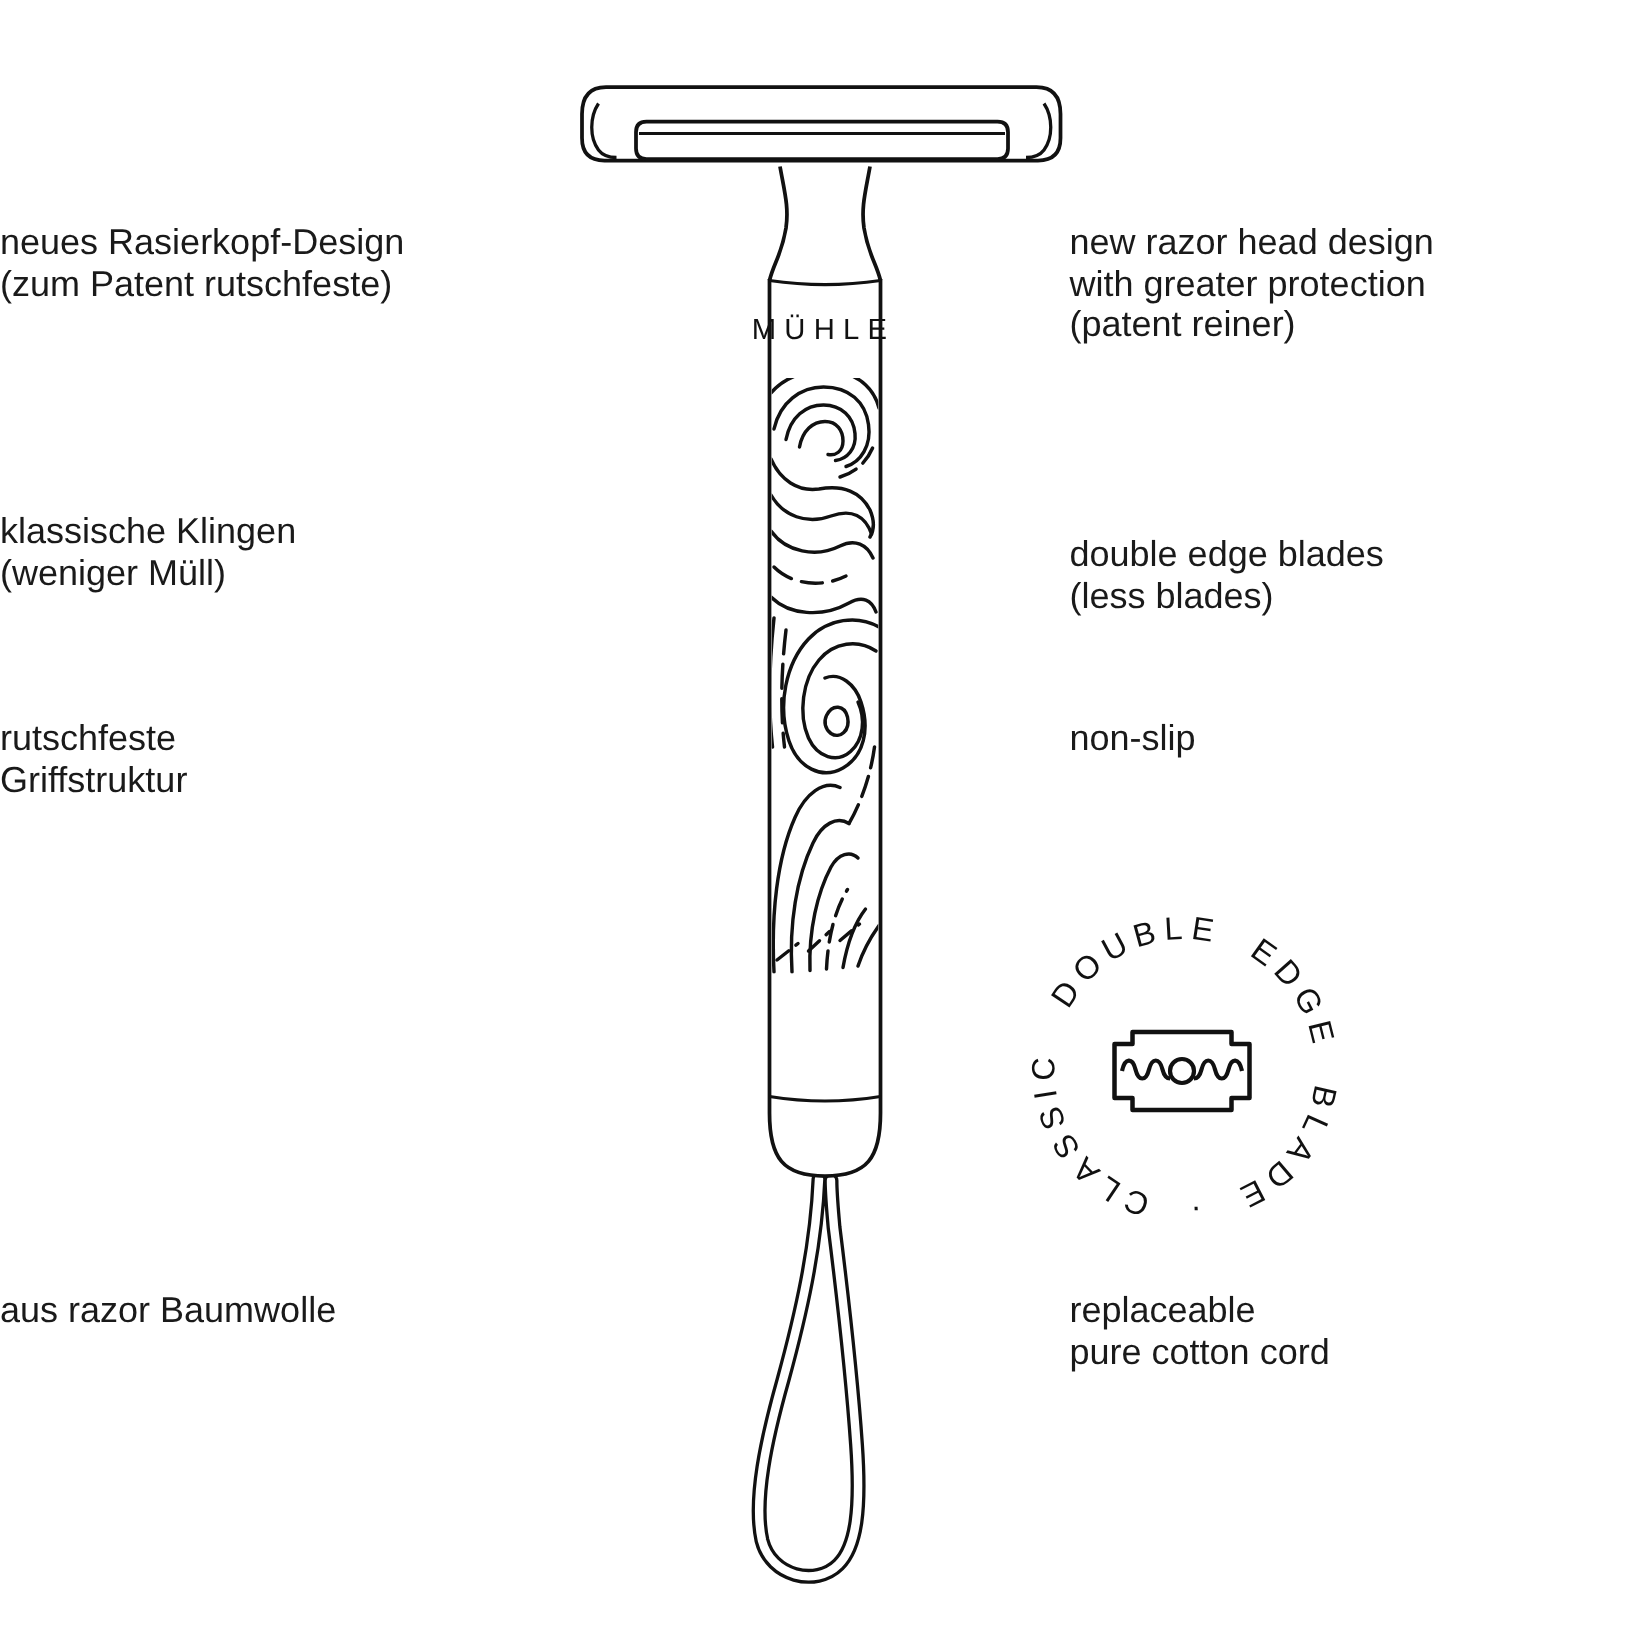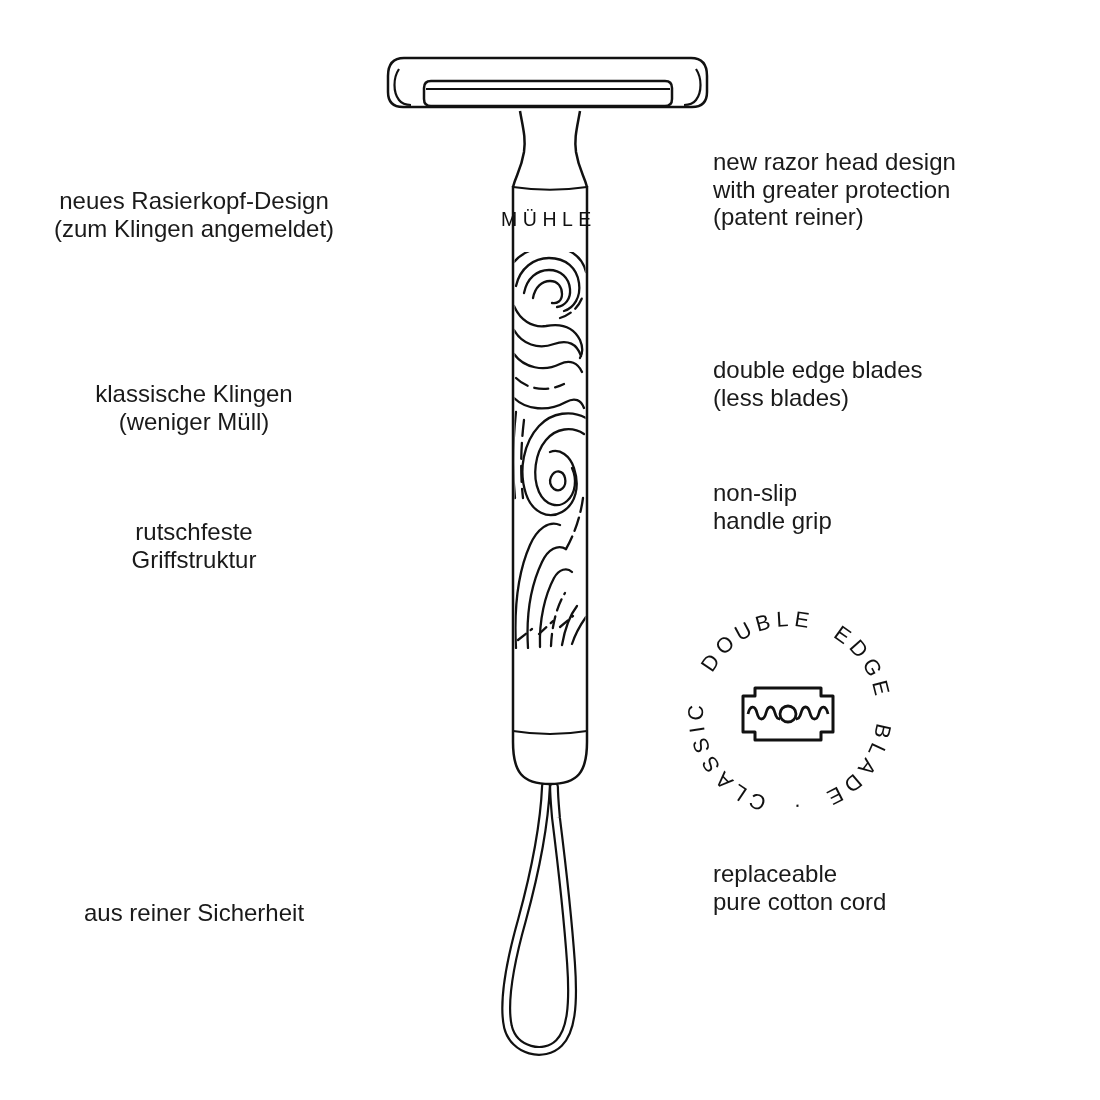--- a/index.html
+++ b/index.html
@@ -11,21 +11,21 @@
     overflow:hidden;
   }
   .art{position:absolute;left:0;top:0;}
   .note{
     position:absolute;
     font-size:24px;
     line-height:27.5px;
     color:#1a1a1a;
     white-space:nowrap;
   }
-  .note.de{left:0;width:388px;text-align:center;margin-top:39px;}
+  .note.de{left:0;width:388px;text-align:left;}
   .note.en{left:713px;width:370px;text-align:left;}
   .badge-text{
     font-size:21.5px;
     font-weight:400;
     letter-spacing:5px;
     word-spacing:10px;
     fill:#111111;
   }
   .brand-text{
     font-size:19.5px;
@@ -107,45 +107,44 @@
         <path d="M 755,688 L 821,688 L 821,696 L 833,696 L 833,732 L 821,732 L 821,740 L 755,740 L 755,732 L 743,732 L 743,696 L 755,696 Z"></path>
         <path stroke-width="2.8" d="M 748,714 C 750,705 755,705 757,713 C 759,721 764,721 766,713 C 768,705 773,705 775,713 C 776,717 778,719 780,719"></path>
         <circle cx="788" cy="714" r="8" stroke-width="2.8"></circle>
         <path stroke-width="2.8" d="M 796,719 C 798,719 800,717 801,713 C 803,705 808,705 810,713 C 812,721 817,721 819,713 C 821,705 826,705 828,714"></path>
       </g>
     </g>
   </svg>
 
   <div class="note de" style="top:148px">
     <div>neues Rasierkopf-Design</div>
-    <div>(zum Klingen angemeldet)</div>
+    <div>(zum Patent rutschfeste)</div>
   </div>
   <div class="note de" style="top:341px">
     <div>klassische Klingen</div>
     <div>(weniger Müll)</div>
   </div>
   <div class="note de" style="top:479px">
     <div>rutschfeste</div>
     <div>Griffstruktur</div>
   </div>
   <div class="note de" style="top:860px">
-    <div>aus reiner Sicherheit</div>
+    <div>aus razor Baumwolle</div>
   </div>
 
   <div class="note en" style="top:148px">
     <div>new razor head design</div>
     <div>with greater protection</div>
     <div>(patent reiner)</div>
   </div>
   <div class="note en" style="top:356px">
     <div>double edge blades</div>
     <div>(less blades)</div>
   </div>
   <div class="note en" style="top:479px">
     <div>non-slip</div>
-    <div>handle grip</div>
   </div>
   <div class="note en" style="top:860px">
     <div>replaceable</div>
     <div>pure cotton cord</div>
   </div>
 
 </div>
 
 </body></html>

